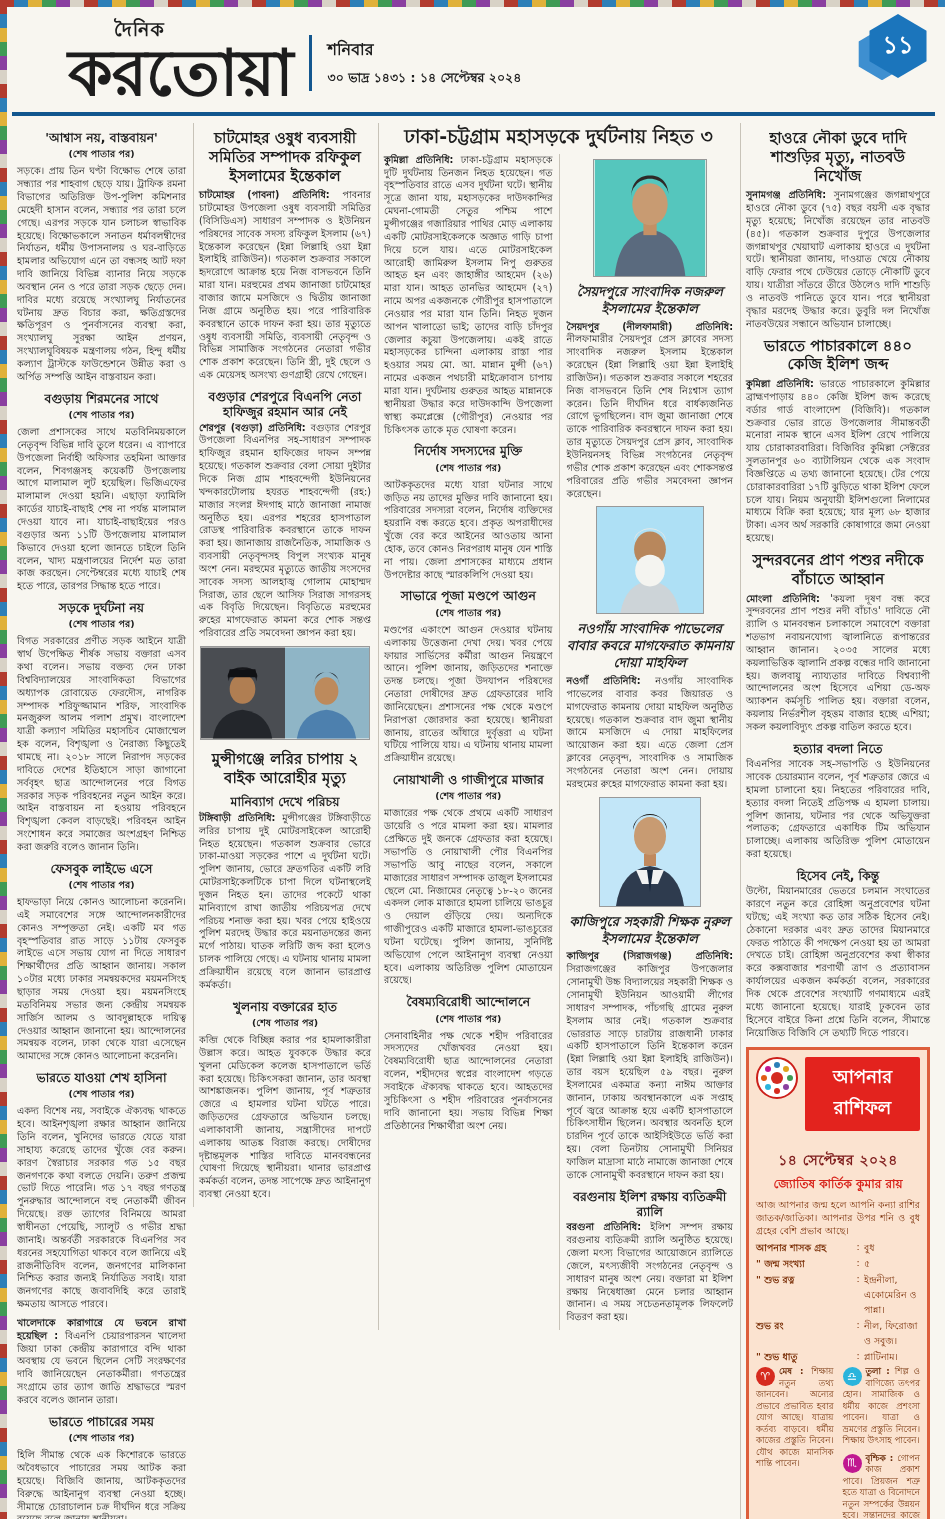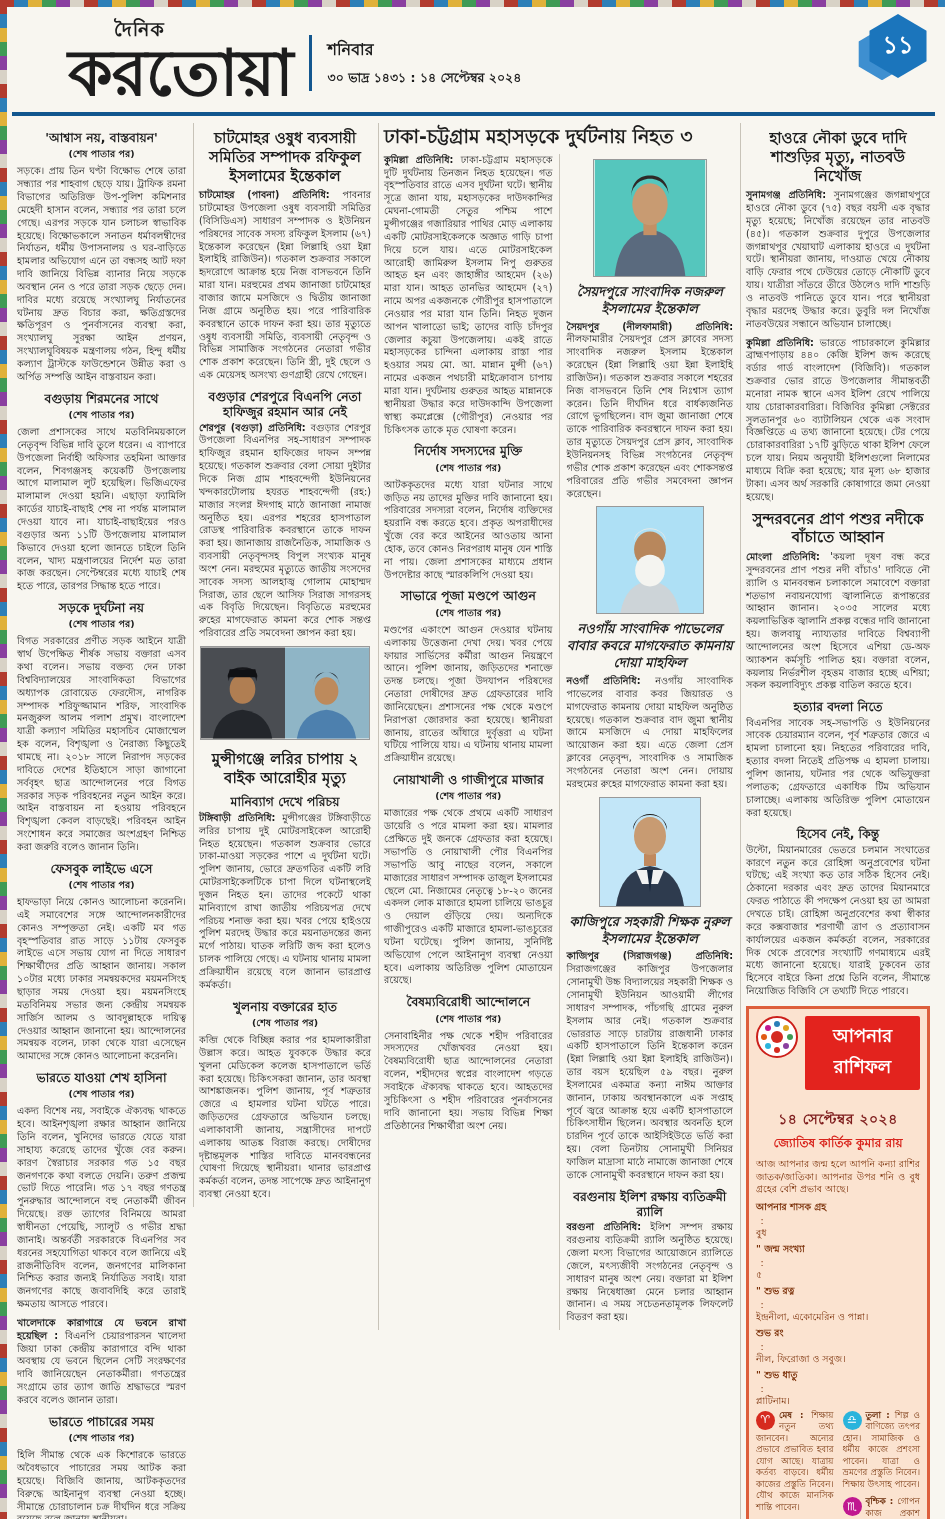--- a/index.html
+++ b/index.html
@@ -25,21 +25,21 @@
           color:#fff;font-size:24px;font-weight:900;z-index:2;}
   .blue-rule{height:4px;background:#11568e;margin:5px 10px 7px 12px;}
   
   .cols{display:grid;grid-template-columns:181px 185px 362px 1fr;padding:0 8px 0 12px;align-items:start;}
   .c{padding:0 7px 0 5px;}
   .c + .c{border-left:1px solid #c8c3b8;}
   .subcols{display:grid;grid-template-columns:1fr 1fr;align-items:start;}
   .subcols > .sc{padding-right:6px;}
   .subcols > .sc:last-child{border-left:1px solid #c8c3b8;padding-left:7px;padding-right:0;}
   
-  .xl-head{font-size:19px;font-weight:900;line-height:1.2;margin:2px 0 6px;}
+  .xl-head{font-size:19px;font-weight:900;text-align:center;line-height:1.2;margin:2px 0 6px;}
   .h1{font-size:15px;font-weight:900;text-align:center;line-height:1.25;margin:6px 0 4px;}
   .h2{font-size:12.3px;font-weight:900;text-align:center;line-height:1.25;margin:8px 0 1px;}
   .cap{font-size:13px;font-weight:900;text-align:center;line-height:1.3;margin:3px 0 3px;font-style:italic;}
   .cont{font-size:9.5px;font-weight:700;text-align:center;margin:0 0 3px;}
   .body{font-size:9.6px;line-height:1.34;text-align:justify;margin:0 0 6px;word-break:break-word;}
   .body .lead{font-weight:800;}
   .photo{text-align:center;margin:5px auto 3px;}
   .photo svg{display:inline-block;border:1px solid #999;}
   .man-teal svg{width:112px;height:116px;}
   .beard-man svg{width:106px;height:106px;}
@@ -51,21 +51,21 @@
   .z-logo{flex:0 0 38px;width:38px;height:38px;border-radius:50%;background:#fff;border:2px solid #cc1f1a;
           display:flex;align-items:center;justify-content:center;}
   .z-core{width:12px;height:12px;border-radius:50%;background:#d42a20;
     box-shadow:0 -13px 0 -3px #2a7fb8,9px -9px 0 -3px #e0a21e,13px 0 0 -3px #3f9b55,9px 9px 0 -3px #8a3fa0,
                0 13px 0 -3px #d62a1e,-9px 9px 0 -3px #2ab4dc,-13px 0 0 -3px #e05a14,-9px -9px 0 -3px #c01890;}
   .h-title{flex:1;background:#e3231e;color:#fff;font-weight:900;font-size:18px;text-align:center;
            padding:6px 0;border-radius:2px;}
   .h-date{text-align:center;font-weight:900;font-size:14px;color:#7f1d1d;letter-spacing:.5px;margin:4px 0 2px;}
   .h-astro{text-align:center;font-weight:800;font-size:12px;color:#d8241c;margin-bottom:4px;}
   .h-intro{font-size:9.4px;line-height:1.35;text-align:justify;color:#7a2f07;margin-bottom:4px;}
-  .fact-row{display:flex;font-size:9.4px;color:#7a2f07;margin:1px 0;flex-direction:column;}
+  .fact-row{display:flex;font-size:9.4px;color:#7a2f07;margin:1px 0;}
   .f-label{width:96px;font-weight:700;}
   .f-colon{width:12px;text-align:center;}
   .f-value{flex:1;}
   .h-tithi{text-align:center;font-weight:900;font-style:italic;font-size:11.6px;color:#33210a;
            line-height:1.4;margin:6px 0 6px;}
   .h-signs{columns:2;column-gap:9px;font-size:8.7px;line-height:1.32;color:#7c3a12;text-align:justify;}
   .sign{margin-bottom:6px;break-inside:avoid;}
   .sign-icon{float:left;width:19px;height:19px;border-radius:50%;color:#fff;display:flex;
              align-items:center;justify-content:center;font-size:11px;margin:1px 4px 1px 0;}
   .sign b{color:#6b2d0a;}
@@ -191,20 +191,21 @@
             <div class="body"><span class="lead">কাজিপুর (সিরাজগঞ্জ) প্রতিনিধি: </span>সিরাজগঞ্জের কাজিপুর উপজেলার সোনামুখী উচ্চ বিদ্যালয়ের সহকারী শিক্ষক ও সোনামুখী ইউনিয়ন আওয়ামী লীগের সাধারণ সম্পাদক, পাঁচগছি গ্রামের নুরুল ইসলাম আর নেই। গতকাল শুক্রবার ভোররাত সাড়ে চারটায় রাজধানী ঢাকার একটি হাসপাতালে তিনি ইন্তেকাল করেন (ইন্না লিল্লাহি ওয়া ইন্না ইলাইহি রাজিউন)। তার বয়স হয়েছিল ৫৯ বছর। নুরুল ইসলামের একমাত্র কন্যা নাঈম আক্তার জানান, ঢাকায় অবস্থানকালে এক সপ্তাহ পূর্বে জ্বরে আক্রান্ত হয়ে একটি হাসপাতালে চিকিৎসাধীন ছিলেন। অবস্থার অবনতি হলে চারদিন পূর্বে তাকে আইসিইউতে ভর্তি করা হয়। বেলা তিনটায় সোনামুখী সিনিয়র ফাজিল মাদ্রাসা মাঠে নামাজে জানাজা শেষে তাকে সোনামুখী কবরস্থানে দাফন করা হয়।</div>
             <div class="h2">বরগুনায় ইলিশ রক্ষায় ব্যতিক্রমী র‍্যালি</div>
             <div class="body"><span class="lead">বরগুনা প্রতিনিধি: </span>ইলিশ সম্পদ রক্ষায় বরগুনায় ব্যতিক্রমী র‍্যালি অনুষ্ঠিত হয়েছে। জেলা মৎস্য বিভাগের আয়োজনে র‍্যালিতে জেলে, মৎস্যজীবী সংগঠনের নেতৃবৃন্দ ও সাধারণ মানুষ অংশ নেয়। বক্তারা মা ইলিশ রক্ষায় নিষেধাজ্ঞা মেনে চলার আহ্বান জানান। এ সময় সচেতনতামূলক লিফলেট বিতরণ করা হয়।</div>
           </div>
       </div>
     </section>
     <section class="c" id="col5">
       <div id="col5-flow">
           <div class="h1">হাওরে নৌকা ডুবে দাদি শাশুড়ির মৃত্যু, নাতবউ নিখোঁজ</div>
           <div class="body"><span class="lead">সুনামগঞ্জ প্রতিনিধি: </span>সুনামগঞ্জের জগন্নাথপুরে হাওরে নৌকা ডুবে (৭৫) বছর বয়সী এক বৃদ্ধার মৃত্যু হয়েছে; নিখোঁজ রয়েছেন তার নাতবউ (৪৫)। গতকাল শুক্রবার দুপুরে উপজেলার জগন্নাথপুর খেয়াঘাট এলাকায় হাওরে এ দুর্ঘটনা ঘটে। স্থানীয়রা জানায়, দাওয়াত খেয়ে নৌকায় বাড়ি ফেরার পথে ঢেউয়ের তোড়ে নৌকাটি ডুবে যায়। যাত্রীরা সাঁতরে তীরে উঠলেও দাদি শাশুড়ি ও নাতবউ পানিতে ডুবে যান। পরে স্থানীয়রা বৃদ্ধার মরদেহ উদ্ধার করে। ডুবুরি দল নিখোঁজ নাতবউয়ের সন্ধানে অভিযান চালাচ্ছে।</div>
+          <div class="h1">ভারতে পাচারকালে ৪৪০ কেজি ইলিশ জব্দ</div>
           <div class="body"><span class="lead">কুমিল্লা প্রতিনিধি: </span>ভারতে পাচারকালে কুমিল্লার ব্রাহ্মণপাড়ায় ৪৪০ কেজি ইলিশ জব্দ করেছে বর্ডার গার্ড বাংলাদেশ (বিজিবি)। গতকাল শুক্রবার ভোর রাতে উপজেলার সীমান্তবর্তী মনোরা নামক স্থানে এসব ইলিশ রেখে পালিয়ে যায় চোরাকারবারিরা। বিজিবির কুমিল্লা সেক্টরের সুলতানপুর ৬০ ব্যাটালিয়ন থেকে এক সংবাদ বিজ্ঞপ্তিতে এ তথ্য জানানো হয়েছে। টের পেয়ে চোরাকারবারিরা ১৭টি ঝুড়িতে থাকা ইলিশ ফেলে চলে যায়। নিয়ম অনুযায়ী ইলিশগুলো নিলামের মাধ্যমে বিক্রি করা হয়েছে; যার মূল্য ৬৮ হাজার টাকা। এসব অর্থ সরকারি কোষাগারে জমা নেওয়া হয়েছে।</div>
           <div class="h1">সুন্দরবনের প্রাণ পশুর নদীকে বাঁচাতে আহ্বান</div>
           <div class="body"><span class="lead">মোংলা প্রতিনিধি: </span>'কয়লা দূষণ বন্ধ করে সুন্দরবনের প্রাণ পশুর নদী বাঁচাও' দাবিতে নৌ র‍্যালি ও মানববন্ধন চলাকালে সমাবেশে বক্তারা শতভাগ নবায়নযোগ্য জ্বালানিতে রূপান্তরের আহ্বান জানান। ২০৩৫ সালের মধ্যে কয়লাভিত্তিক জ্বালানি প্রকল্প বন্ধের দাবি জানানো হয়। জলবায়ু ন্যায্যতার দাবিতে বিশ্বব্যাপী আন্দোলনের অংশ হিসেবে এশিয়া ডে-অফ অ্যাকশন কর্মসূচি পালিত হয়। বক্তারা বলেন, কয়লায় নির্ভরশীল বৃহত্তম বাজার হচ্ছে এশিয়া; সকল কয়লাবিদ্যুৎ প্রকল্প বাতিল করতে হবে।</div>
           <div class="h2">হত্যার বদলা নিতে</div>
           <div class="body">বিএনপির সাবেক সহ-সভাপতি ও ইউনিয়নের সাবেক চেয়ারম্যান বলেন, পূর্ব শত্রুতার জেরে এ হামলা চালানো হয়। নিহতের পরিবারের দাবি, হত্যার বদলা নিতেই প্রতিপক্ষ এ হামলা চালায়। পুলিশ জানায়, ঘটনার পর থেকে অভিযুক্তরা পলাতক; গ্রেফতারে একাধিক টিম অভিযান চালাচ্ছে। এলাকায় অতিরিক্ত পুলিশ মোতায়েন করা হয়েছে।</div>
           <div class="h2">হিসেব নেই, কিন্তু</div>
           <div class="body">উল্টো, মিয়ানমারের ভেতরে চলমান সংঘাতের কারণে নতুন করে রোহিঙ্গা অনুপ্রবেশের ঘটনা ঘটছে; এই সংখ্যা কত তার সঠিক হিসেব নেই। ঠেকানো দরকার এবং দ্রুত তাদের মিয়ানমারে ফেরত পাঠাতে কী পদক্ষেপ নেওয়া হয় তা আমরা দেখতে চাই। রোহিঙ্গা অনুপ্রবেশের কথা স্বীকার করে কক্সবাজার শরণার্থী ত্রাণ ও প্রত্যাবাসন কার্যালয়ের একজন কর্মকর্তা বলেন, সরকারের দিক থেকে প্রবেশের সংখ্যাটি গণমাধ্যমে এরই মধ্যে জানানো হয়েছে। যারাই ঢুকবেন তার হিসেবে বাইরে কিনা প্রশ্নে তিনি বলেন, সীমান্তে নিয়োজিত বিজিবি সে তথ্যটি দিতে পারবে।</div>
         </div>
       <aside class="horo">
         <div class="h-banner">

